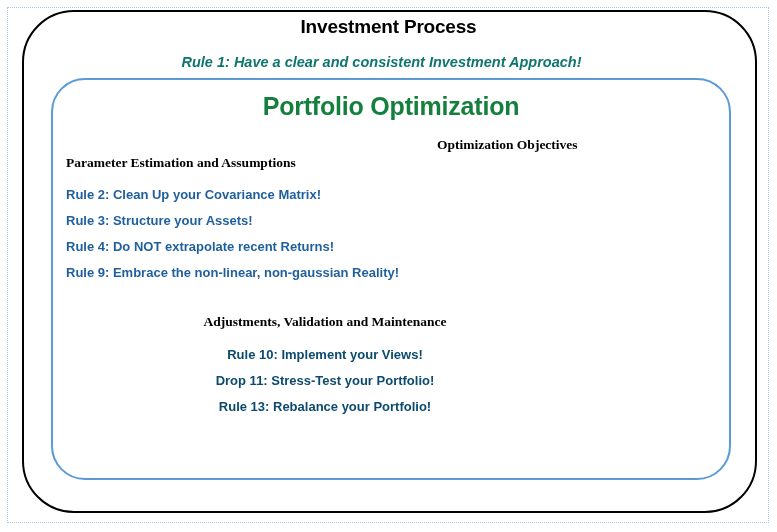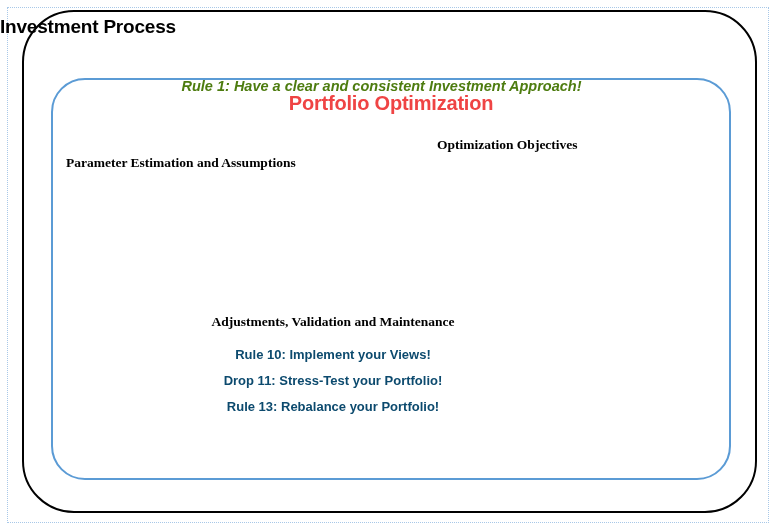--- a/index.html
+++ b/index.html
@@ -56,48 +56,48 @@
     border-radius: 34px;
     box-sizing: border-box;
     background: transparent;
   }
 
   .outer-title {
     position: absolute;
     left: 0;
     top: 16px;
     width: 777px;
+    text-align: center;
     font-size: 19px;
     font-weight: bold;
     color: #000000;
     letter-spacing: -0.2px;
   }
 
   .outer-rule {
     position: absolute;
     left: 0;
     top: 54px;
     width: 763px;
     text-align: center;
     font-size: 14.5px;
     font-weight: bold;
     font-style: italic;
-    color: #4d7c0f;
-    margin-top: 24px;
+    color: #0f766e;
   }
 
   .inner-title {
     position: absolute;
     left: 51px;
     top: 92px;
     width: 680px;
     text-align: center;
-    font-size: 20px;
+    font-size: 25px;
     font-weight: bold;
-    color: #ef4444;
+    color: #15803d;
     letter-spacing: -0.2px;
   }
 
   
   .group {
     position: absolute;
   }
   .group-heading {
     font-size: 13.5px;
     font-weight: bold;
@@ -130,21 +130,20 @@
     top: 137px;
     text-align: left;
   }
   #group-objectives .group-items li { color: #2E8B2E; }
 
   #group-adjust {
     left: 51px;
     top: 314px;
     width: 548px;
     text-align: center;
-    margin-left: 8px;
   }
   #group-adjust .group-heading {
     text-align: center;
     margin-bottom: 12px;
   }
   #group-adjust .group-items li { color: #0c4a6e; }
 </style>
 </head>
 <body>
 
@@ -156,20 +155,26 @@
   <div class="inner-box"></div>
 
   <div class="outer-title">Investment Process</div>
 
   <div class="outer-rule">Rule 1: Have a clear and consistent Investment Approach!</div>
 
   <div class="inner-title">Portfolio Optimization</div>
 
   <div class="group" id="group-params">
     <div class="group-heading">Parameter Estimation and Assumptions</div>
+    <ul class="group-items">
+      <li>Rule 2: Clean Up your Covariance Matrix!</li>
+      <li>Rule 3: Structure your  Assets!</li>
+      <li>Rule 4: Do NOT extrapolate recent Returns!</li>
+      <li>Rule 9: Embrace the non-linear, non-gaussian Reality!</li>
+    </ul>
   </div>
 
   <div class="group" id="group-objectives">
     <div class="group-heading">Optimization Objectives</div>
   </div>
 
   <div class="group" id="group-adjust">
     <div class="group-heading">Adjustments, Validation and Maintenance</div>
     <ul class="group-items">
       <li>Rule 10: Implement your Views!</li>

